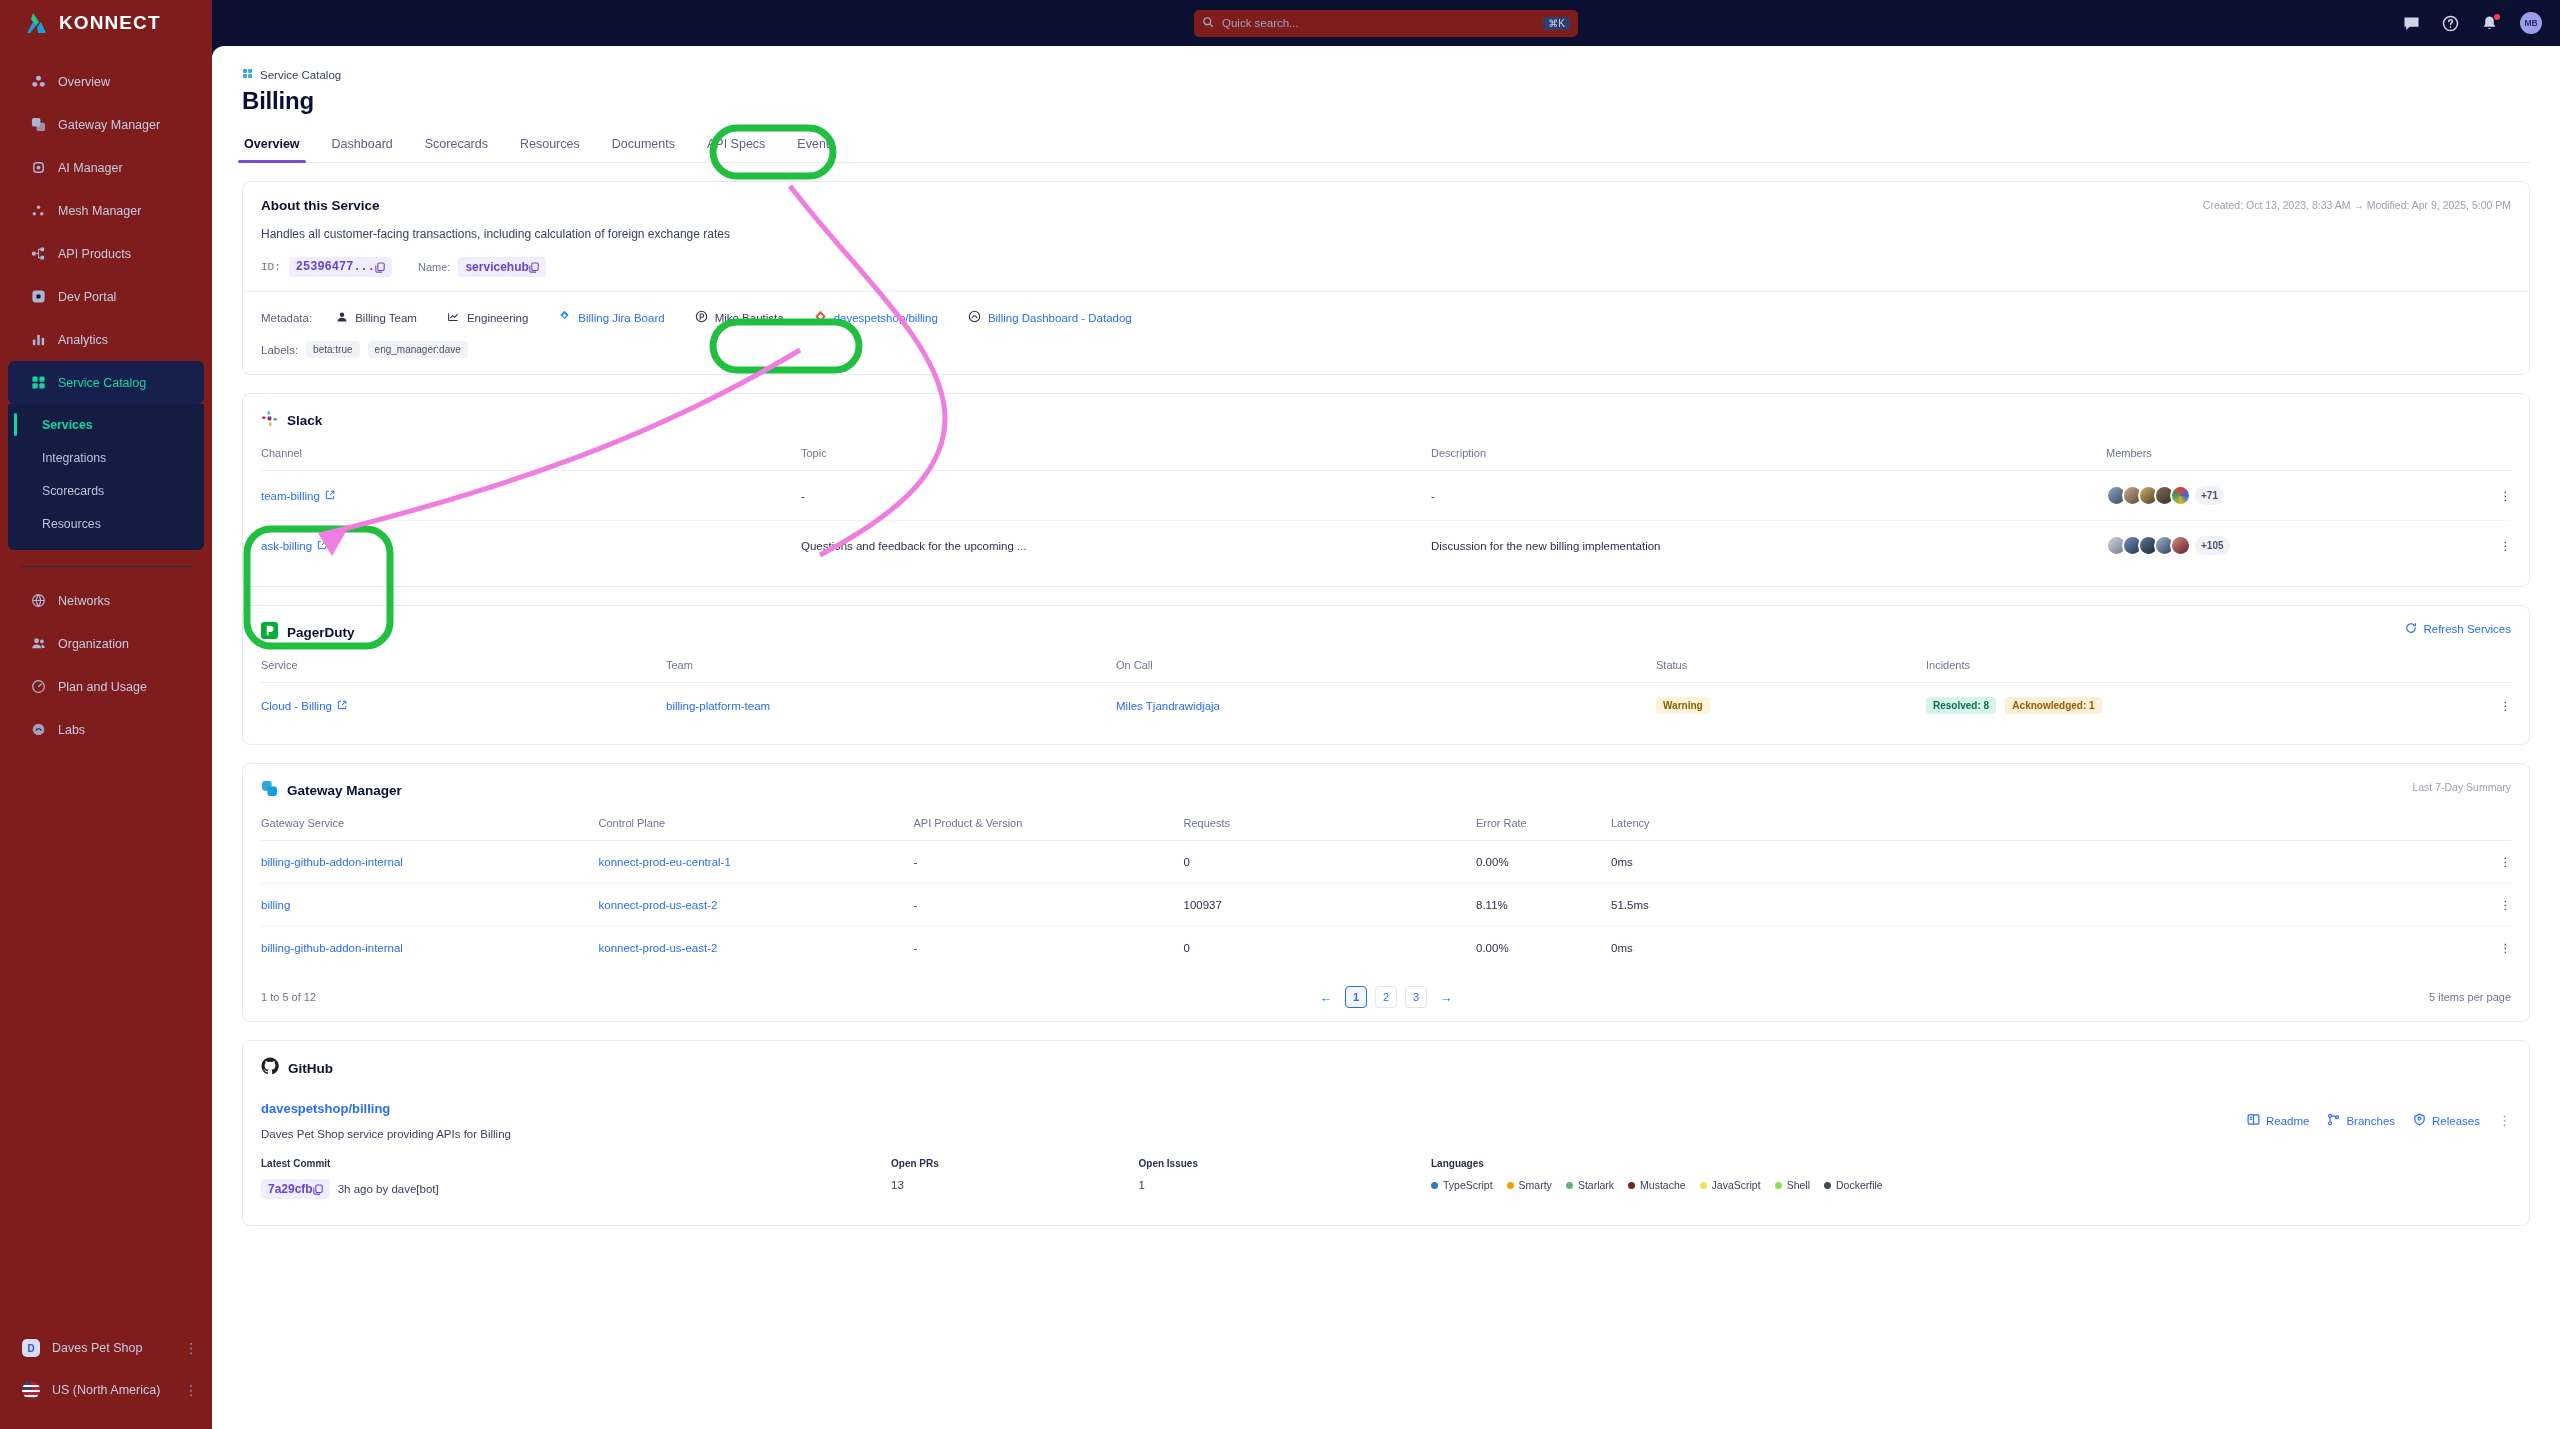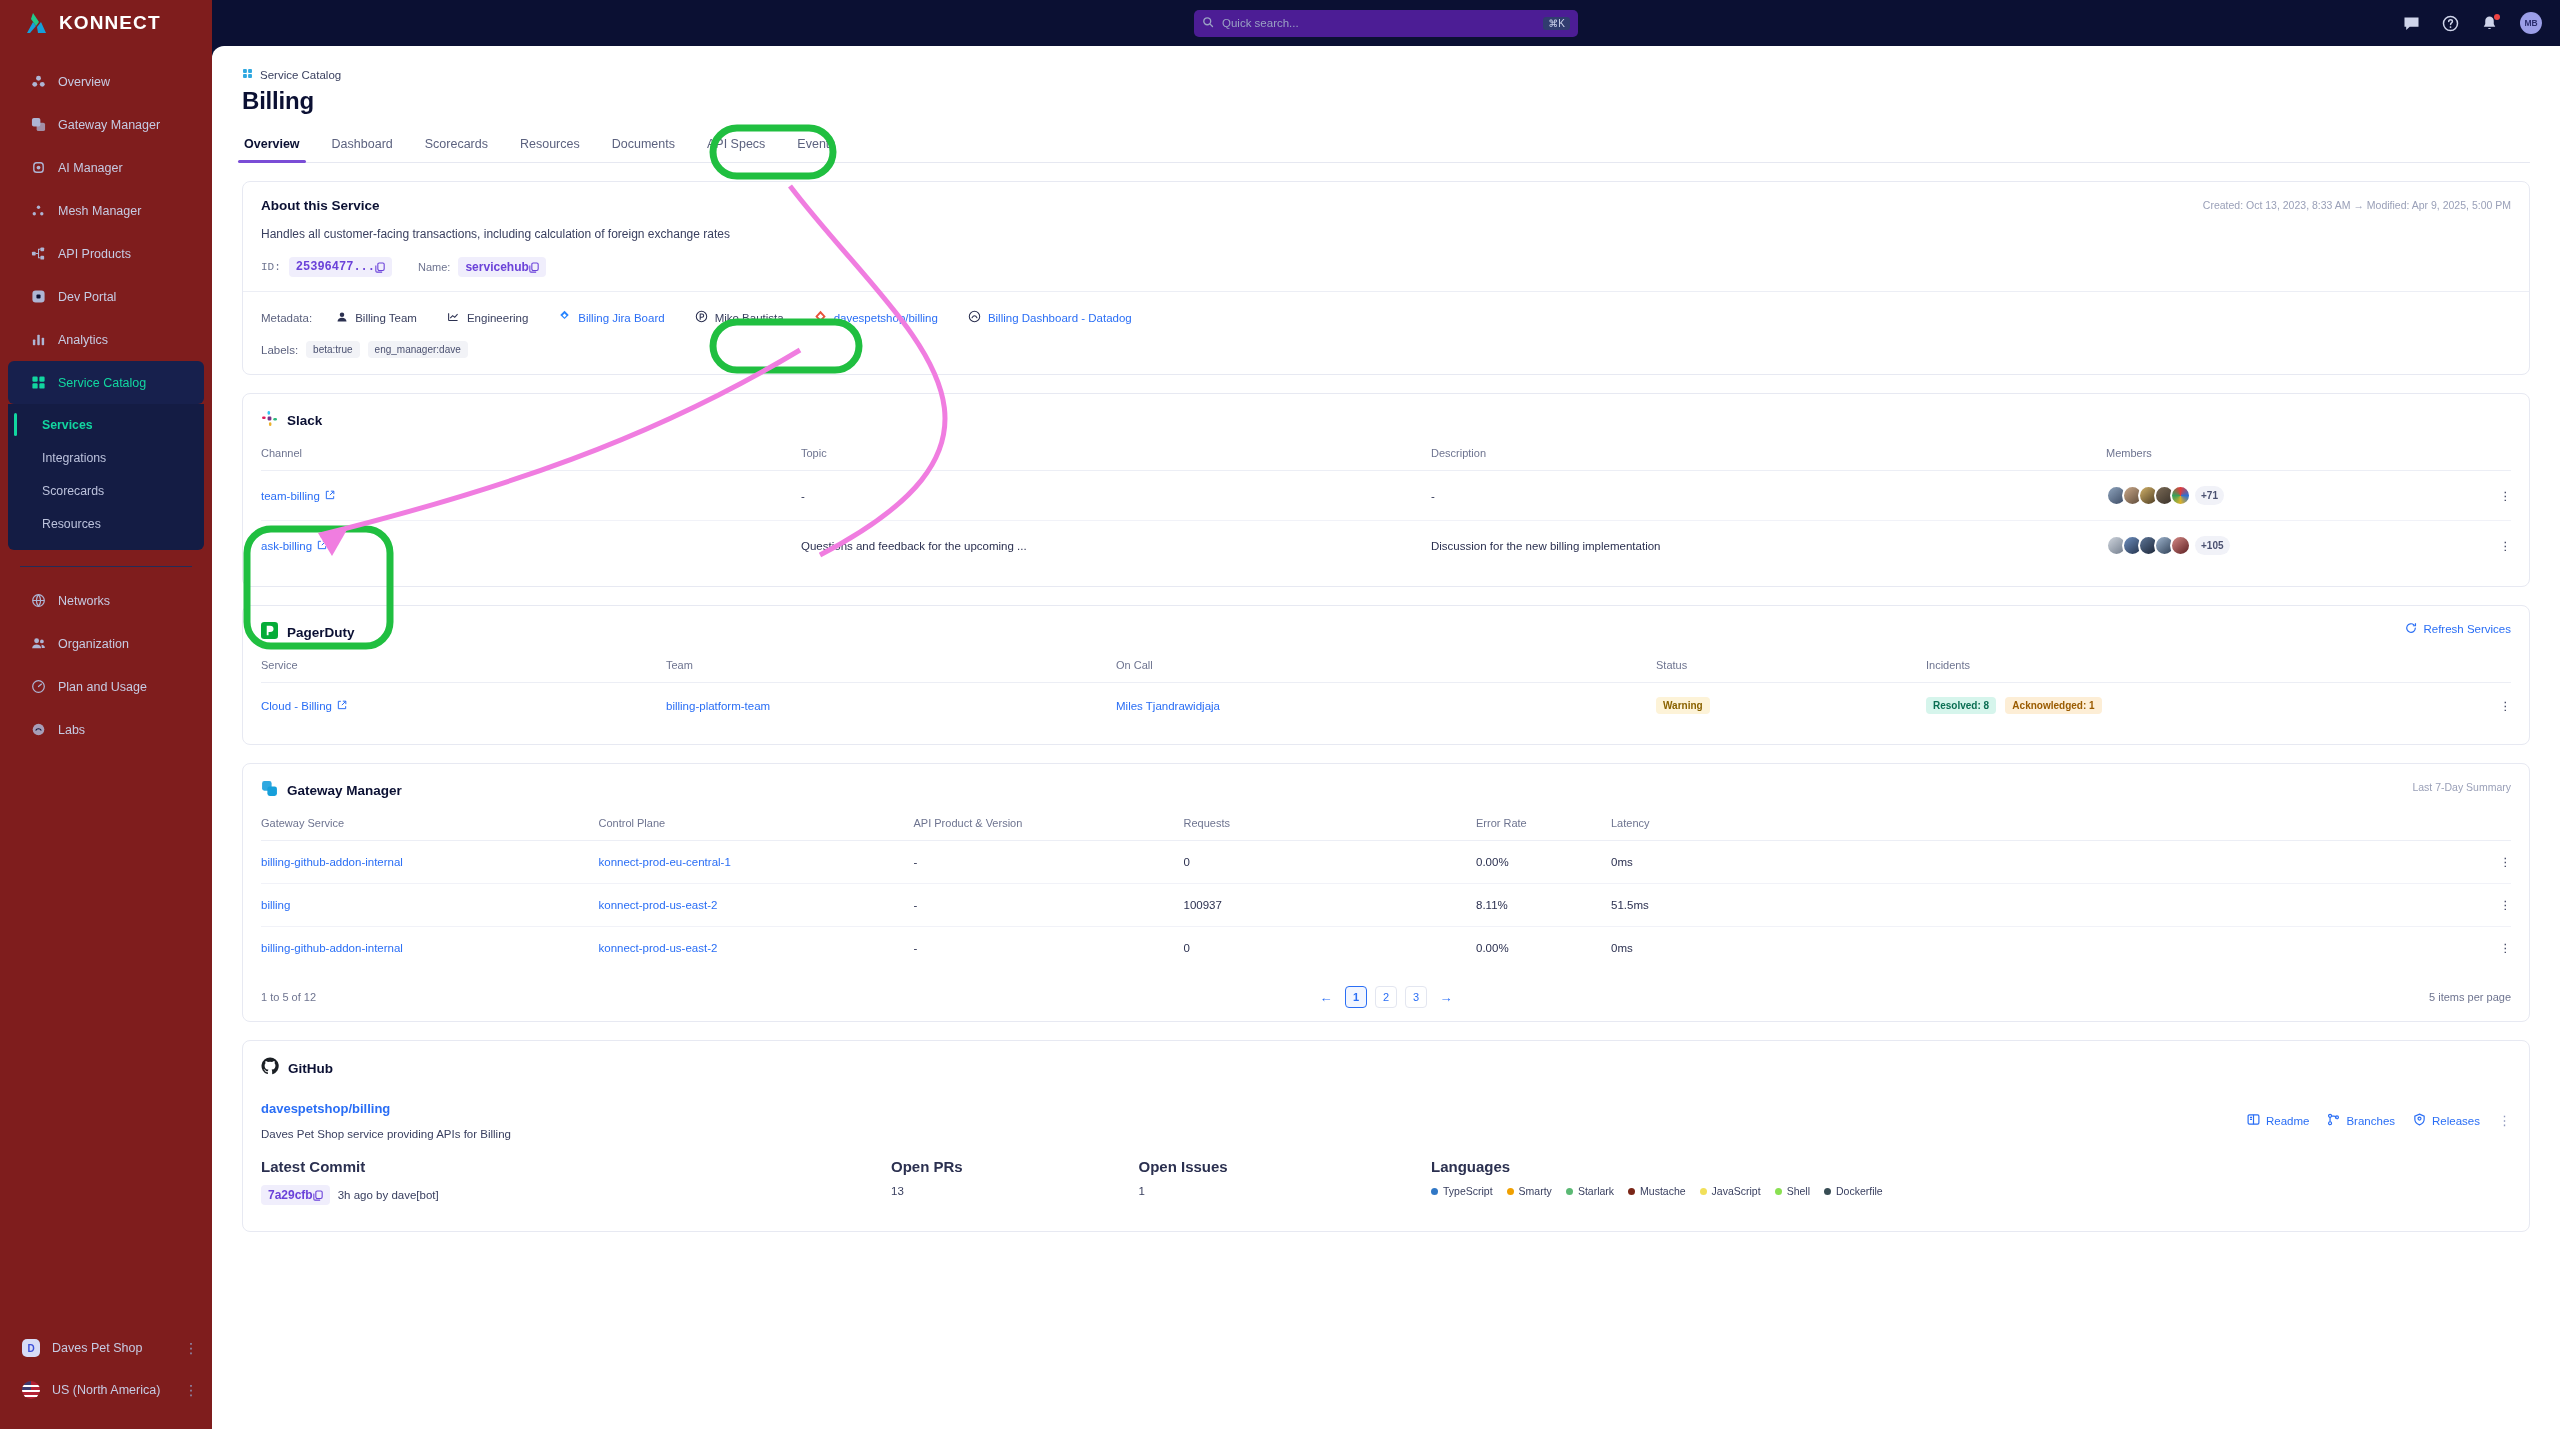--- a/index.html
+++ b/index.html
@@ -58,21 +58,21 @@
   .flag i { position:absolute; left:0; right:0; height:2px; background:#fff; }
   .flag b { position:absolute; left:0; top:0; width:9px; height:9px; background:#3c3b6e; }
 
   
   .main-wrap { flex: 1; padding: 0; position: relative; }
   .topbar {
     height: 46px; display: flex; align-items: center; justify-content: center;
     position: relative; background: #0b1033;
   }
   .search {
-    width: 384px; height: 27px; background: #4c1d95; border-radius: 5px;
+    width: 384px; height: 27px; background: #7f1d1d; border-radius: 5px;
     display: flex; align-items: center; gap: 8px; padding: 0 8px;
     color: #9aa2c4; font-size: 11.5px; cursor: text;
   }
   .search .kbd {
     margin-left: auto; background: #313c6f; color: #cdd3ec;
     font-size: 10px; padding: 1px 5px; border-radius: 3px;
   }
   .topbar-right { position: absolute; right: 18px; display: flex; align-items: center; gap: 22px; }
   .topbar-right .tico { color: #cfd4ea; width: 17px; height: 17px; cursor: pointer; position: relative; }
   .dot-badge { position:absolute; top:-1px; right:-2px; width:6px; height:6px; border-radius:50%; background:#ef4444; }
@@ -168,21 +168,21 @@
     display:flex; align-items:center; justify-content:center; font-size:11px; color:#2a6ef5; cursor:pointer;
   }
   .pg.active { border-color:#2a6ef5; background:#f2f6ff; font-weight:700; }
   .pg.arrow { border: none; color:#2a6ef5; font-size: 13px; }
   .pager .right { margin-left:auto; }
 
   .gh-name { color:#2a6ef5; font-size:13px; font-weight:700; cursor:pointer; }
   .gh-desc { font-size:11.5px; color:#3a4060; margin-top:12px; }
   .gh-grid { display:flex; margin-top: 18px; }
   .gh-col { font-size:11.5px; }
-  .gh-col .h { font-size:15px; font-weight:700; color:#2b3050; margin-bottom:10px; }
+  .gh-col .h { font-size:10px; font-weight:700; color:#2b3050; margin-bottom:10px; }
   .gh-col .v { font-size:11.5px; color:#3a4060; display:flex; align-items:center; gap:8px;}
   .lang { display:flex; align-items:center; gap: 14px; font-size: 10.5px; color:#3a4060; flex-wrap: wrap;}
   .lang span { display:inline-flex; align-items:center; gap:5px; }
   .dotc { width:7px; height:7px; border-radius:50%; display:inline-block; }
   .gh-actions { position:absolute; right:18px; top:72px; display:flex; align-items:center; gap:18px; }
 
   
   .overlay { position:absolute; inset:0; pointer-events:none; z-index: 50; }
 </style>
 </head>

